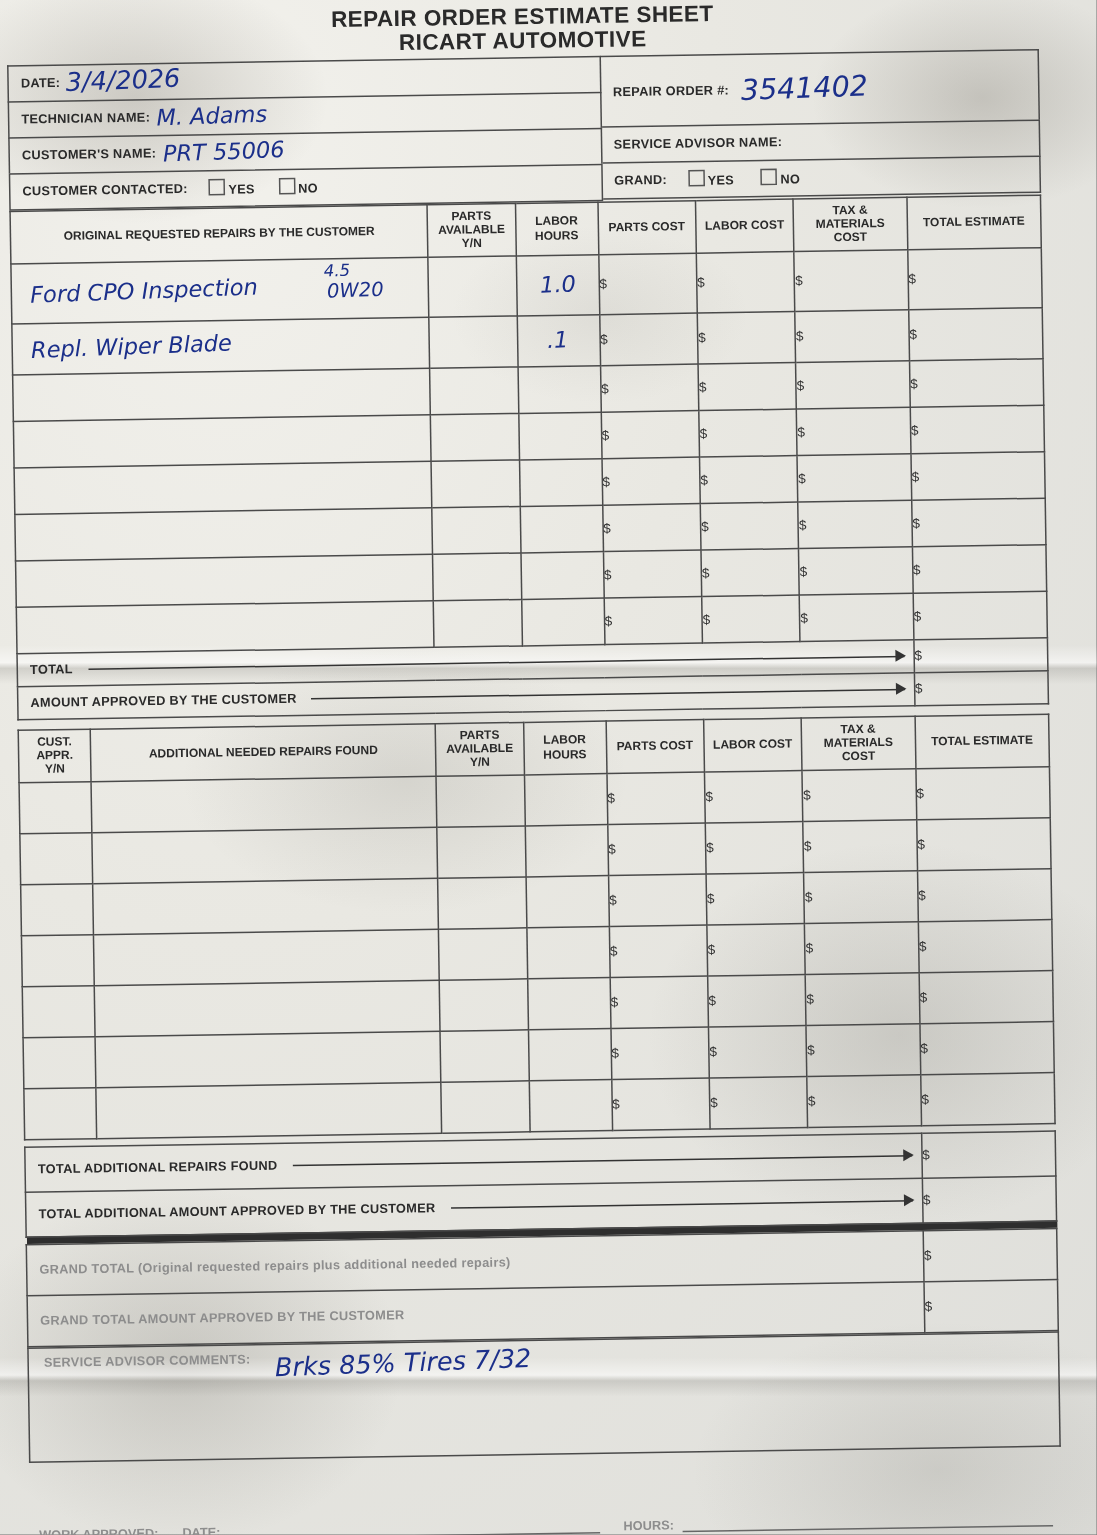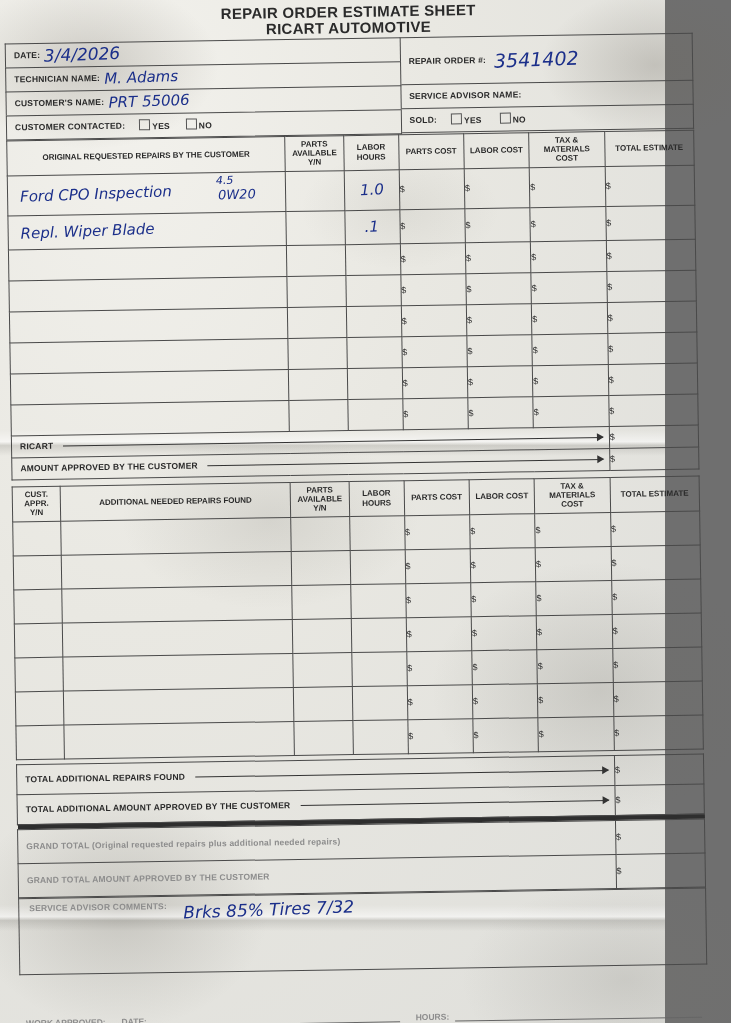--- a/index.html
+++ b/index.html
@@ -11,21 +11,21 @@
     width: 731px;
     height: 1023px;
     overflow: hidden;
     font-family: "Liberation Sans", sans-serif;
   }
 
   
   #paper {
     position: absolute;
     left: 0; top: 0;
-    width: 665px; height: 1023px;
+    width: 731px; height: 1023px;
     background:
       radial-gradient(ellipse at 20% 10%, #f2f1ec 0%, #e9e8e2 40%, #dededa 100%);
   }
   
   .blotch { position:absolute; border-radius:50%; pointer-events:none; }
   .b1 { left:-40px; top:-20px; width:260px; height:170px; background:radial-gradient(ellipse, rgba(120,115,105,.30), rgba(120,115,105,0) 70%); }
   .b2 { left:540px; top:-10px; width:230px; height:150px; background:radial-gradient(ellipse, rgba(110,105,95,.28), rgba(110,105,95,0) 70%); }
   .b3 { left:120px; top:430px; width:300px; height:180px; background:radial-gradient(ellipse, rgba(120,118,110,.18), rgba(120,118,110,0) 70%); }
   .b4 { left:430px; top:560px; width:340px; height:260px; background:radial-gradient(ellipse, rgba(110,108,100,.22), rgba(110,108,100,0) 70%); }
   .b5 { left:-30px; top:790px; width:300px; height:240px; background:radial-gradient(ellipse, rgba(115,112,104,.26), rgba(115,112,104,0) 70%); }
@@ -194,21 +194,21 @@
       <div class="topR">
         <div class="inforow" style="height:46px;">
           <span class="lbl">REPAIR ORDER #:</span>
           <span class="hand big" style="font-size:19px;margin-left:4px;">3541402</span>
         </div>
         <div class="inforow" style="height:23px;">
           <span class="lbl">SERVICE ADVISOR NAME:</span>
           <span class="hand sm"></span>
         </div>
         <div class="inforow" style="height:23px;">
-          <span class="lbl">SOLD:</span>
+          <span class="lbl">GRAND:</span>
           <span class="lbl" style="margin-left:6px;"><span class="chk"></span><span>YES</span></span>
           <span class="lbl" style="margin-left:10px;"><span class="chk"></span><span>NO</span></span>
         </div>
       </div>
     </div>
 
     <table class="grid">
       <colgroup>
         <col style="width:40.5%">
         <col style="width:8.5%">
@@ -304,21 +304,21 @@
         <td></td>
         <td class="dollar">$</td>
         <td class="dollar">$</td>
         <td class="dollar">$</td>
         <td class="dollar">$</td>
       </tr>
 
       <tr style="height:22px;">
         <td colspan="6" style="border-right:1px solid #4a4a4a;">
           <div class="bandrow">
-            <span class="lbl">RICART</span>
+            <span class="lbl">TOTAL</span>
             <span class="arrowline"></span>
           </div>
         </td>
         <td class="dollar">$</td>
       </tr>
       <tr style="height:22px;">
         <td colspan="6" style="border-right:1px solid #4a4a4a;">
           <div class="bandrow">
             <span class="lbl">AMOUNT APPROVED BY THE CUSTOMER</span>
             <span class="arrowline"></span>

